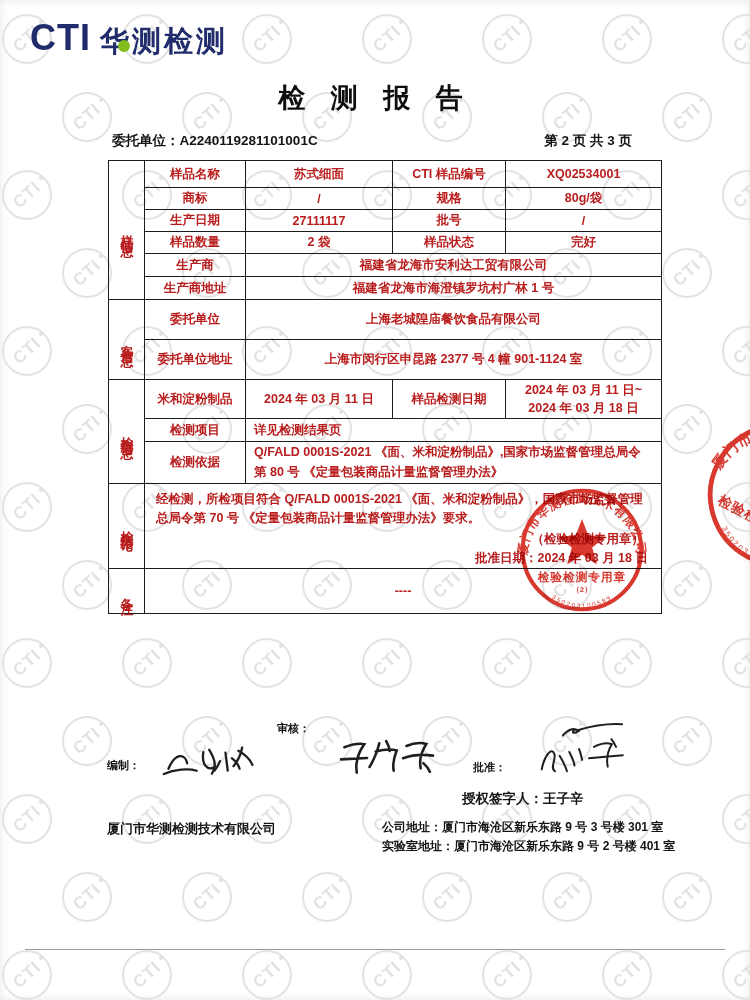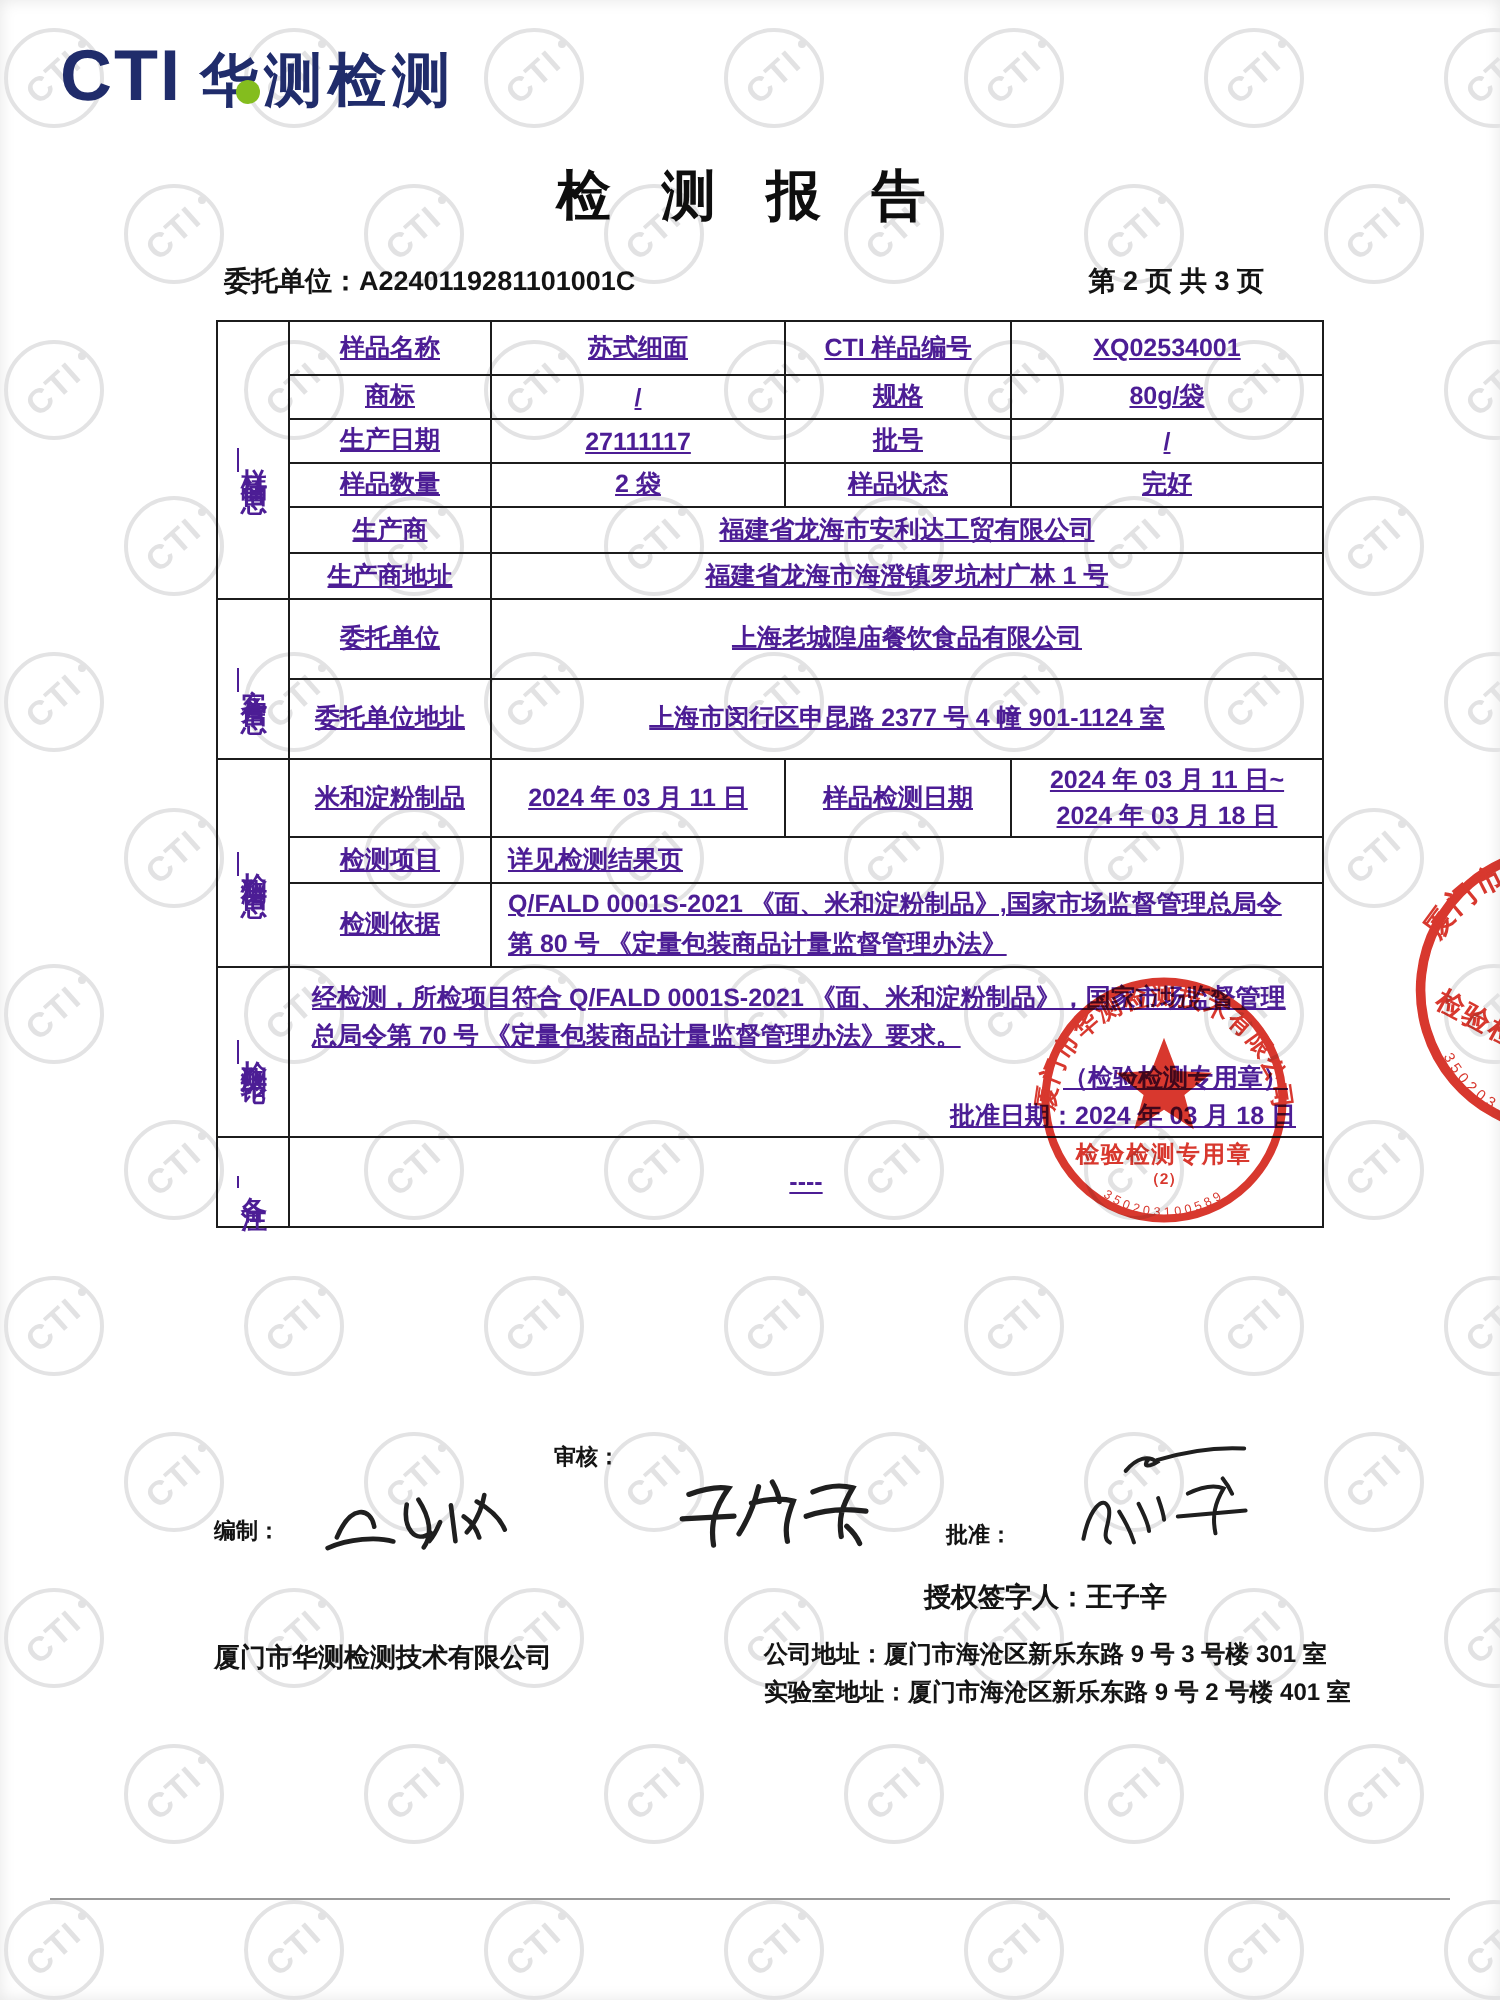--- a/index.html
+++ b/index.html
@@ -20,22 +20,22 @@
   .logo{position:absolute;left:30px;top:20px;display:flex;align-items:flex-end;}
   .logo-cti{font-size:36px;font-weight:900;color:#202c6b;letter-spacing:1px;line-height:1;position:relative;}
   .logo-dot{position:absolute;left:88px;top:20px;width:12px;height:12px;border-radius:50%;background:#84bd1e;}
   .logo-cn{font-size:29px;font-weight:800;color:#202c6b;margin-left:9px;letter-spacing:3px;line-height:1.05;}
   .doc-title{position:absolute;left:0;top:80px;width:100%;text-align:center;
              font-size:27px;font-weight:800;color:#0e0e0e;letter-spacing:9px;}
   .meta-no{position:absolute;left:112px;top:132px;font-size:13.5px;font-weight:bold;}
   .meta-page{position:absolute;right:118px;top:132px;font-size:13.5px;font-weight:bold;}
   
   .rpt-table{position:absolute;left:108px;top:160px;z-index:1;border-collapse:collapse;table-layout:fixed;}
-  .rpt-table td{border:1.8px solid #1c1c1c;font-size:12.5px;font-weight:bold;color:#4c1d95;
-                text-align:center;vertical-align:middle;padding:1px 3px;background:transparent;text-decoration:underline;}
+  .rpt-table td{border:1.8px solid #1c1c1c;font-size:12.5px;font-weight:bold;color:#b91c1c;
+                text-align:center;vertical-align:middle;padding:1px 3px;background:transparent;}
   .rpt-table td.vlab{writing-mode:vertical-rl;text-orientation:upright;letter-spacing:3px;
                      font-size:13px;padding:2px 0;}
   .rpt-table td.left{text-align:left;padding-left:8px;}
   .two-line{font-size:12px;line-height:1.45;}
   .basis div{line-height:1.55;}
   .concl{vertical-align:top;}
   .concl .c1{text-align:left;padding:5px 8px 0 8px;line-height:1.55;}
   .concl .c2{text-align:right;padding:2px 14px 0 0;}
   .concl .c3{text-align:right;padding:2px 10px 0 0;}
   

